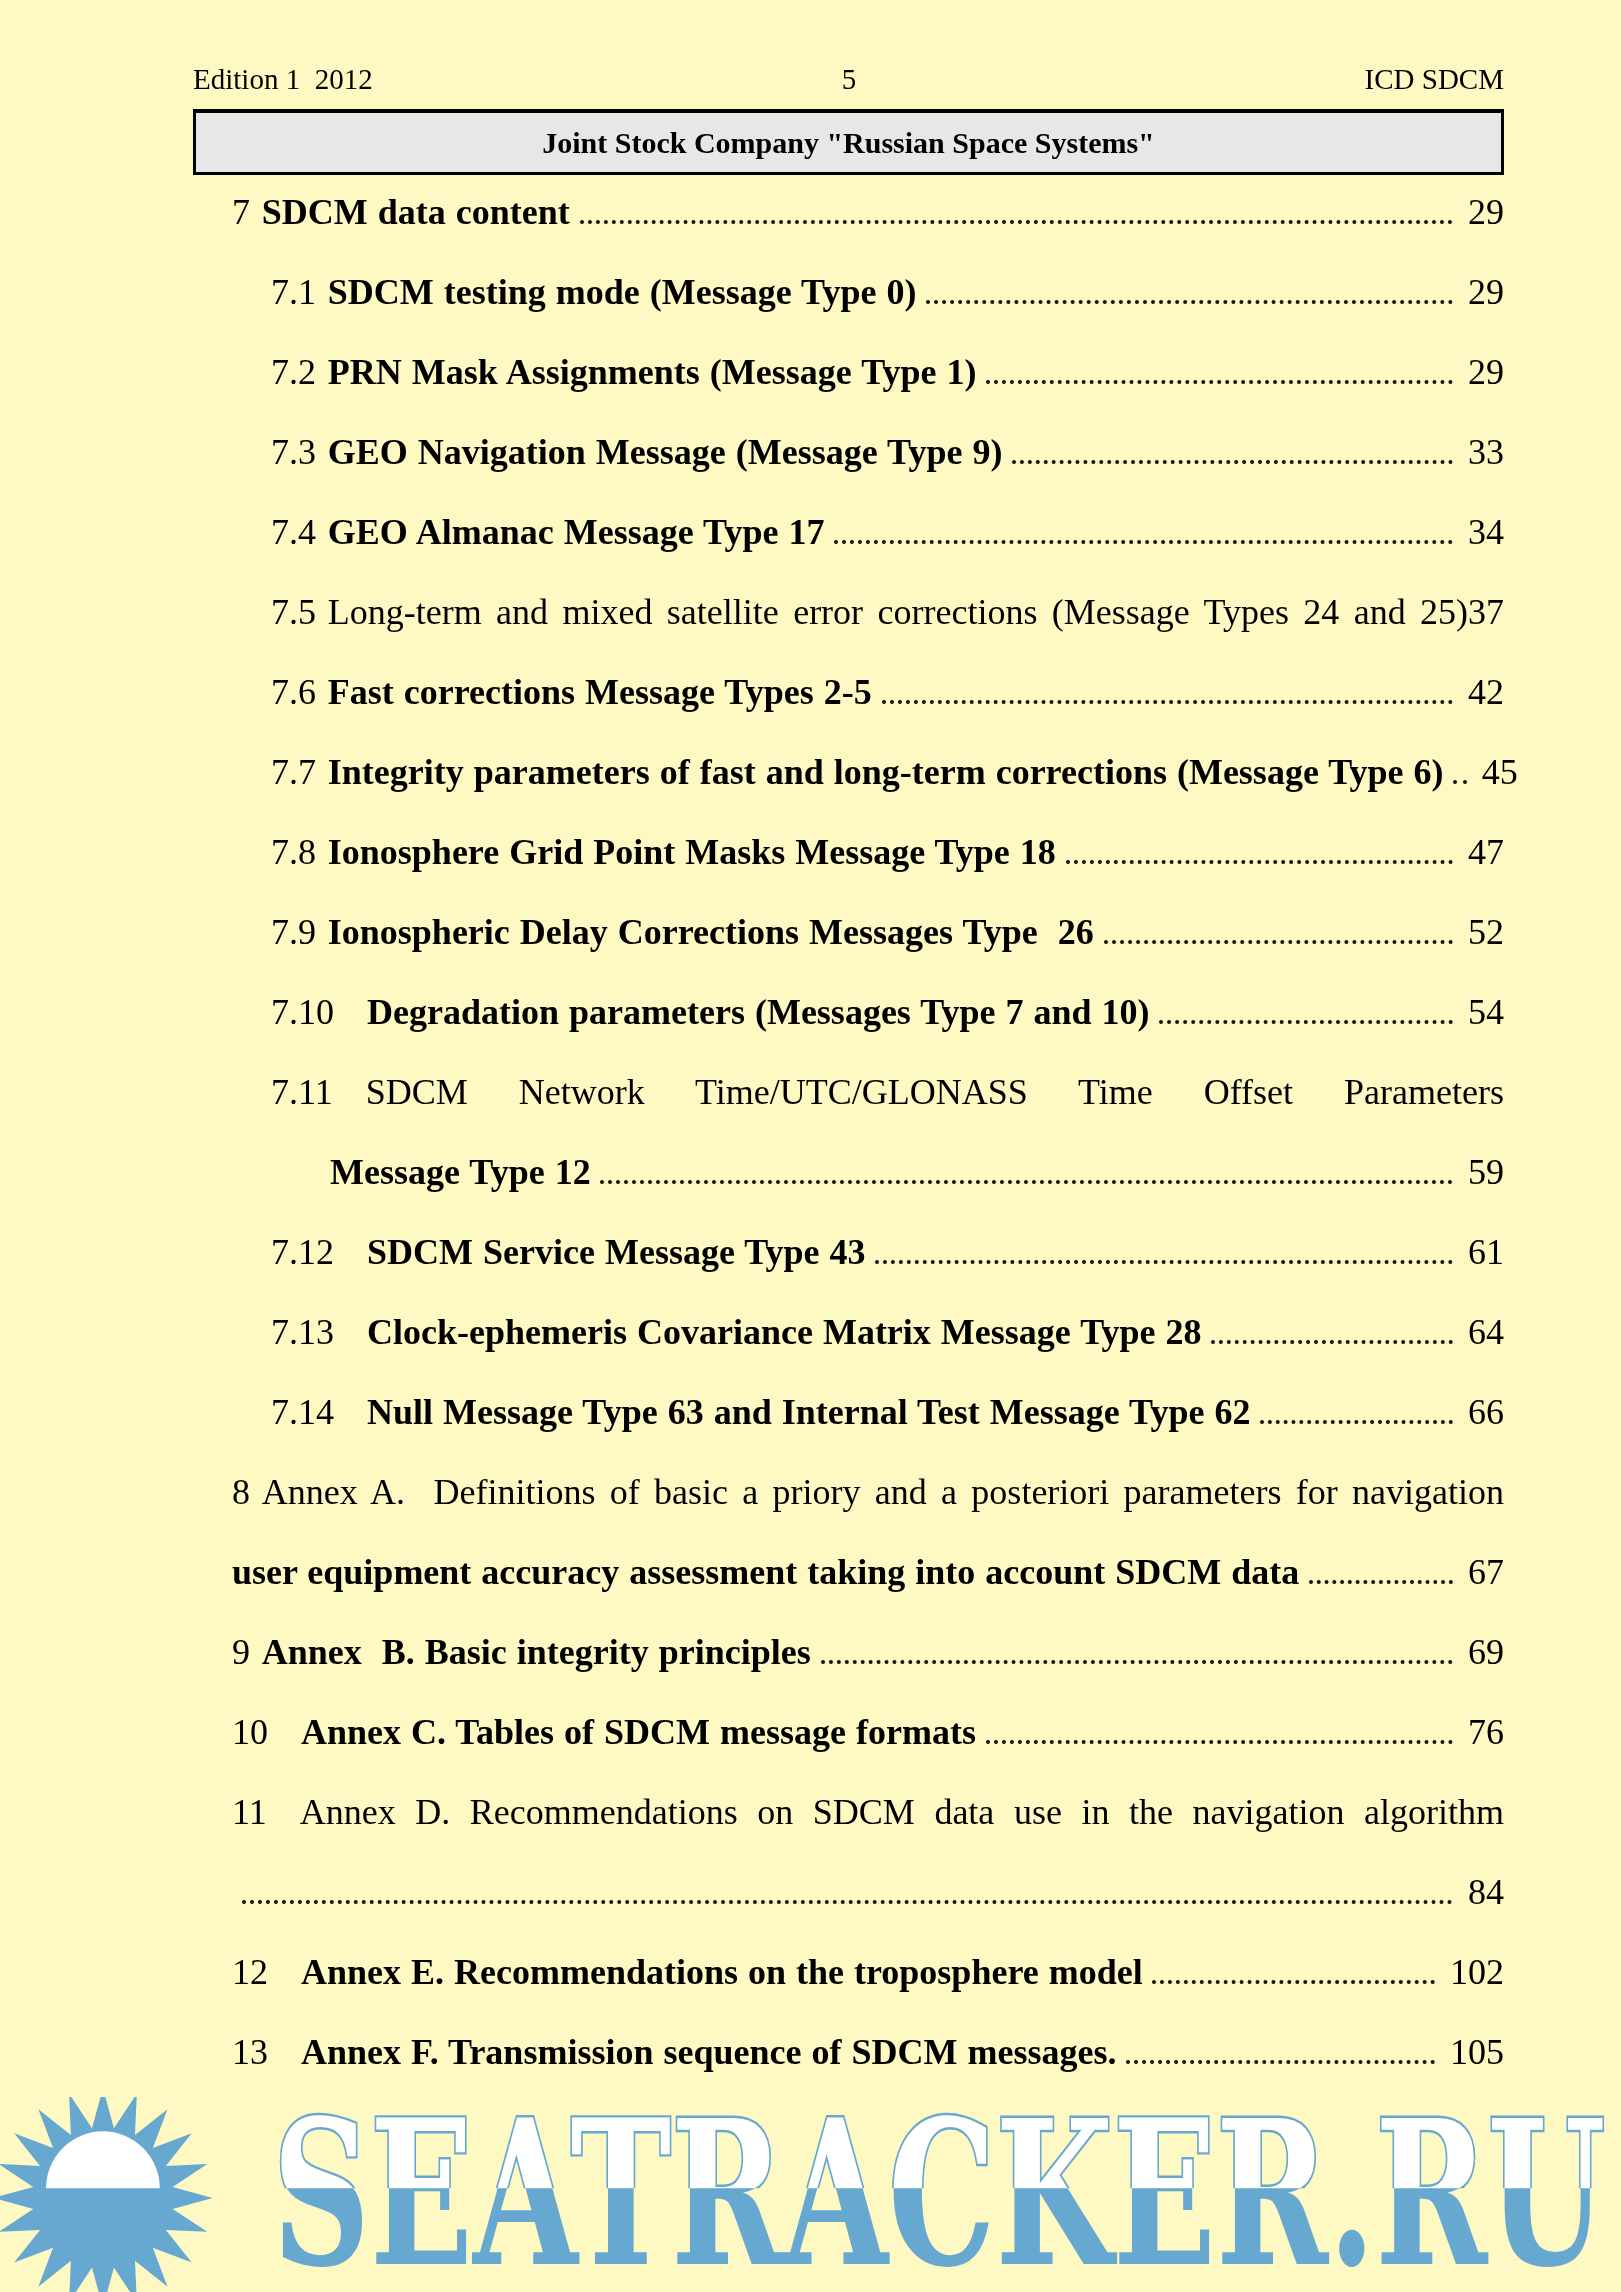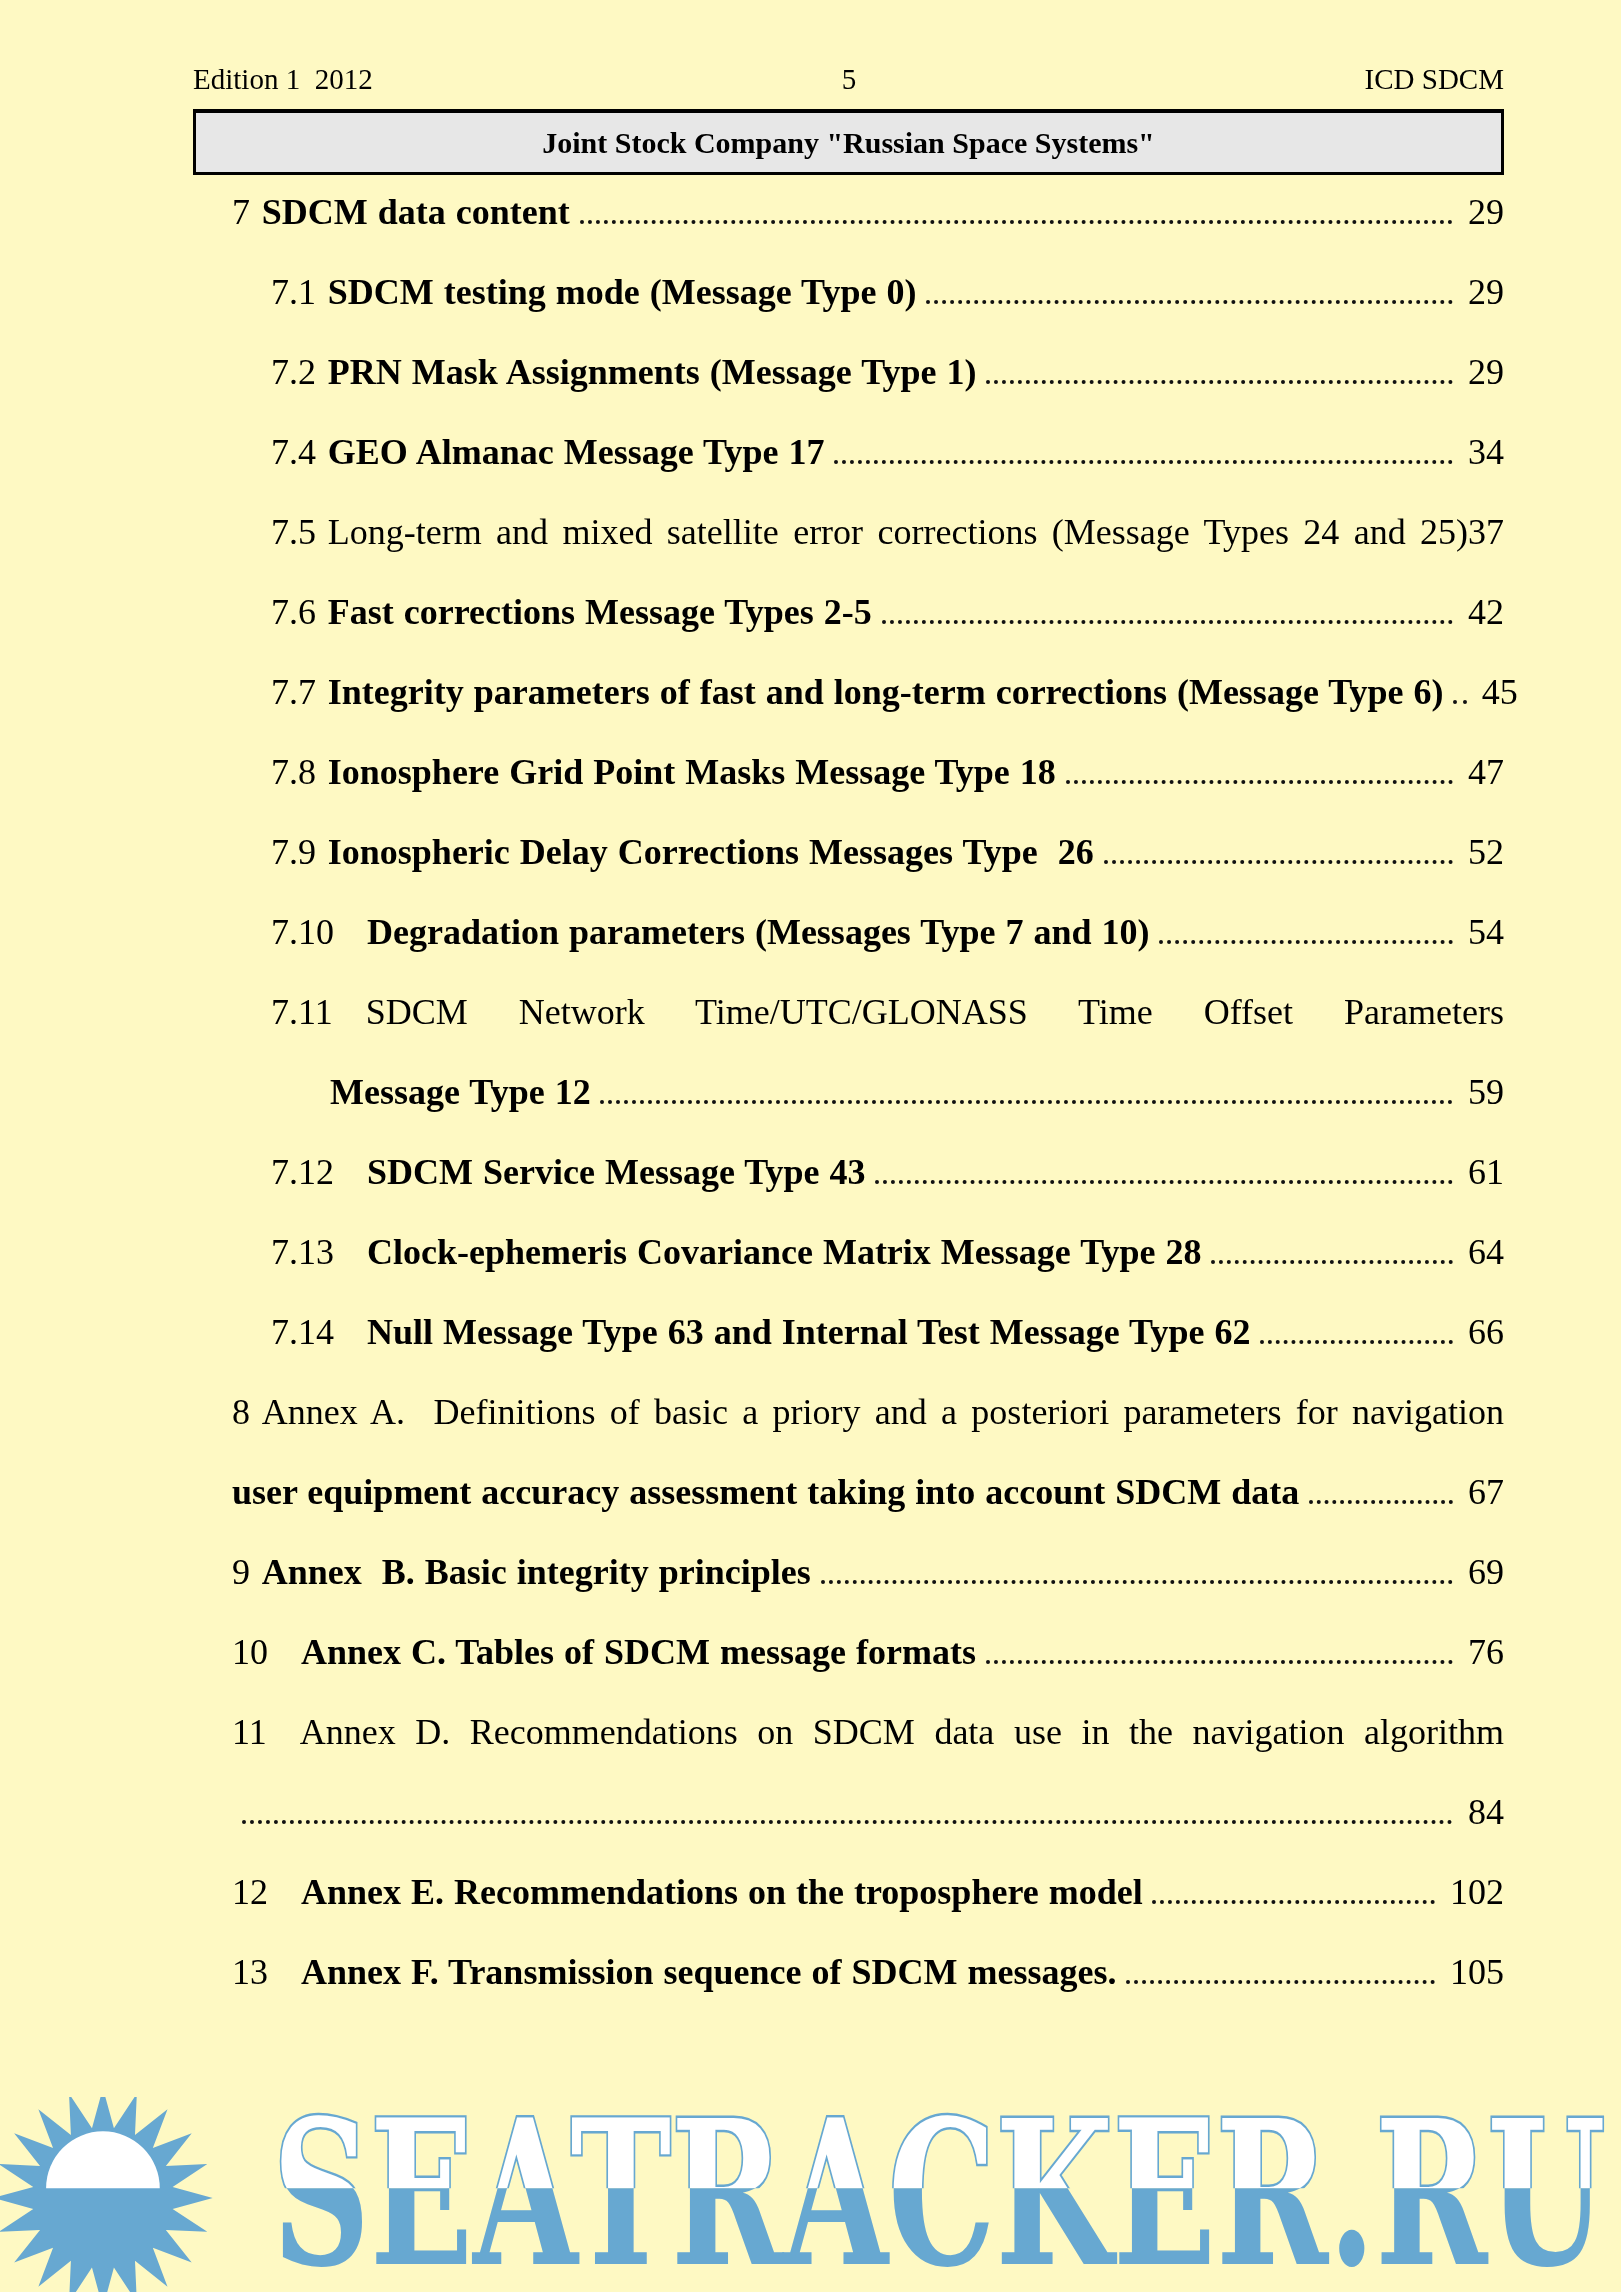--- a/index.html
+++ b/index.html
@@ -63,20 +63,26 @@
         <span class="pg">29</span>
     </div>
 
     <div class="r rf l1">
       <span class="num gs">7.2</span>
         <span class="ttl">PRN Mask Assignments (Message Type 1)</span>
         <span class="lead"></span>
         <span class="pg">29</span>
     </div>
 
+    <div class="r rf l1">
+      <span class="num gs">7.3</span>
+        <span class="ttl">GEO Navigation Message (Message Type 9)</span>
+        <span class="lead"></span>
+        <span class="pg">33</span>
+    </div>
 
     <div class="r rf l1">
       <span class="num gs">7.4</span>
         <span class="ttl">GEO Almanac Message Type 17</span>
         <span class="lead"></span>
         <span class="pg">34</span>
     </div>
 
     <div class="r just l1">
       <span class="num gs">7.5</span><span>Long-term and mixed satellite error corrections (Message Types 24 and 25)</span><span>37</span>

